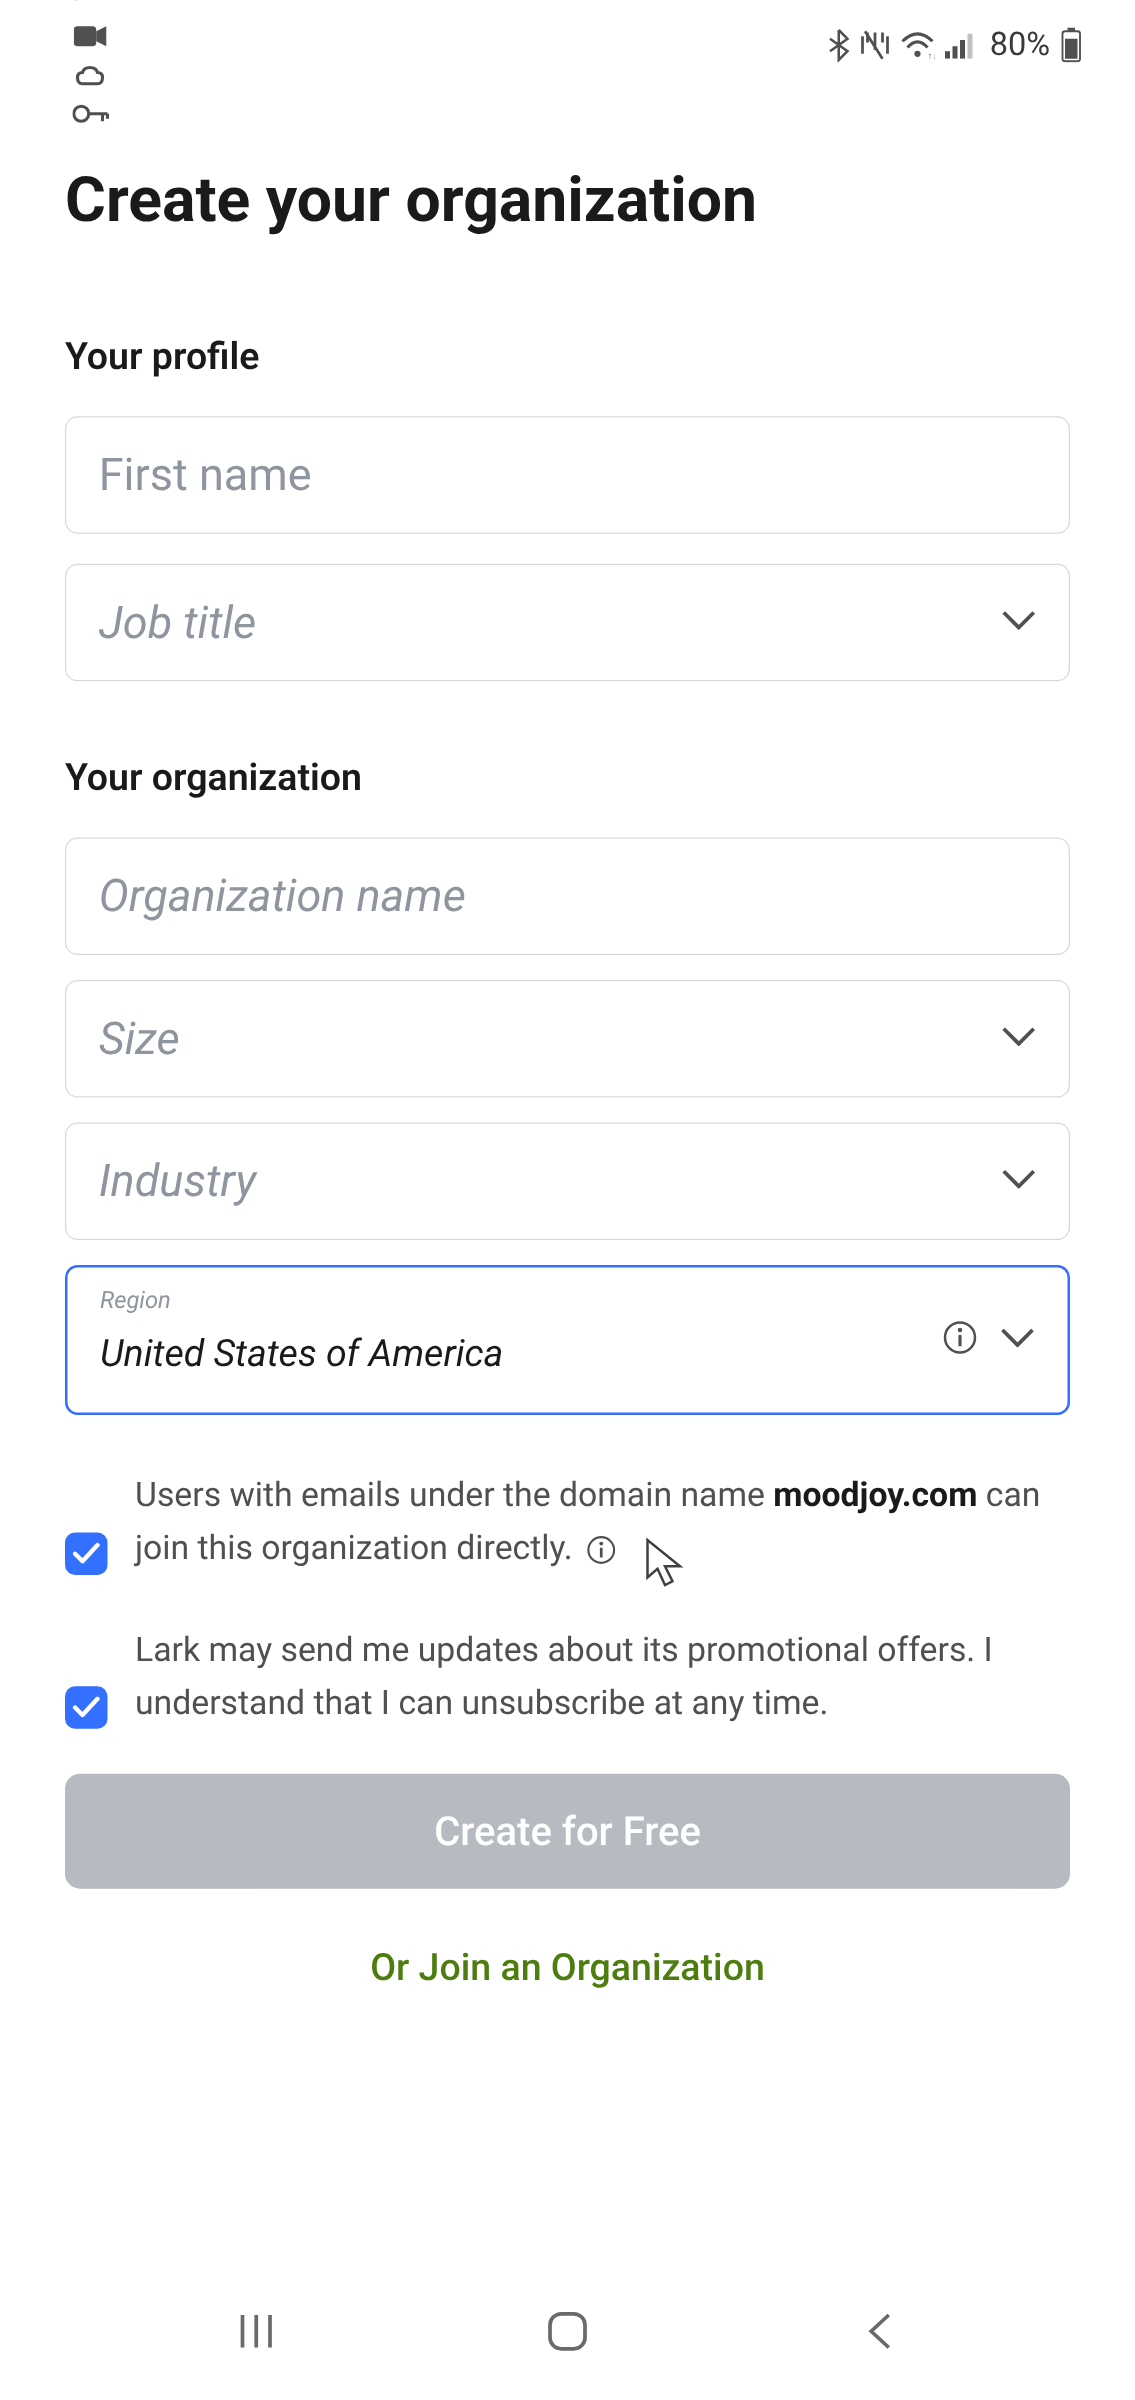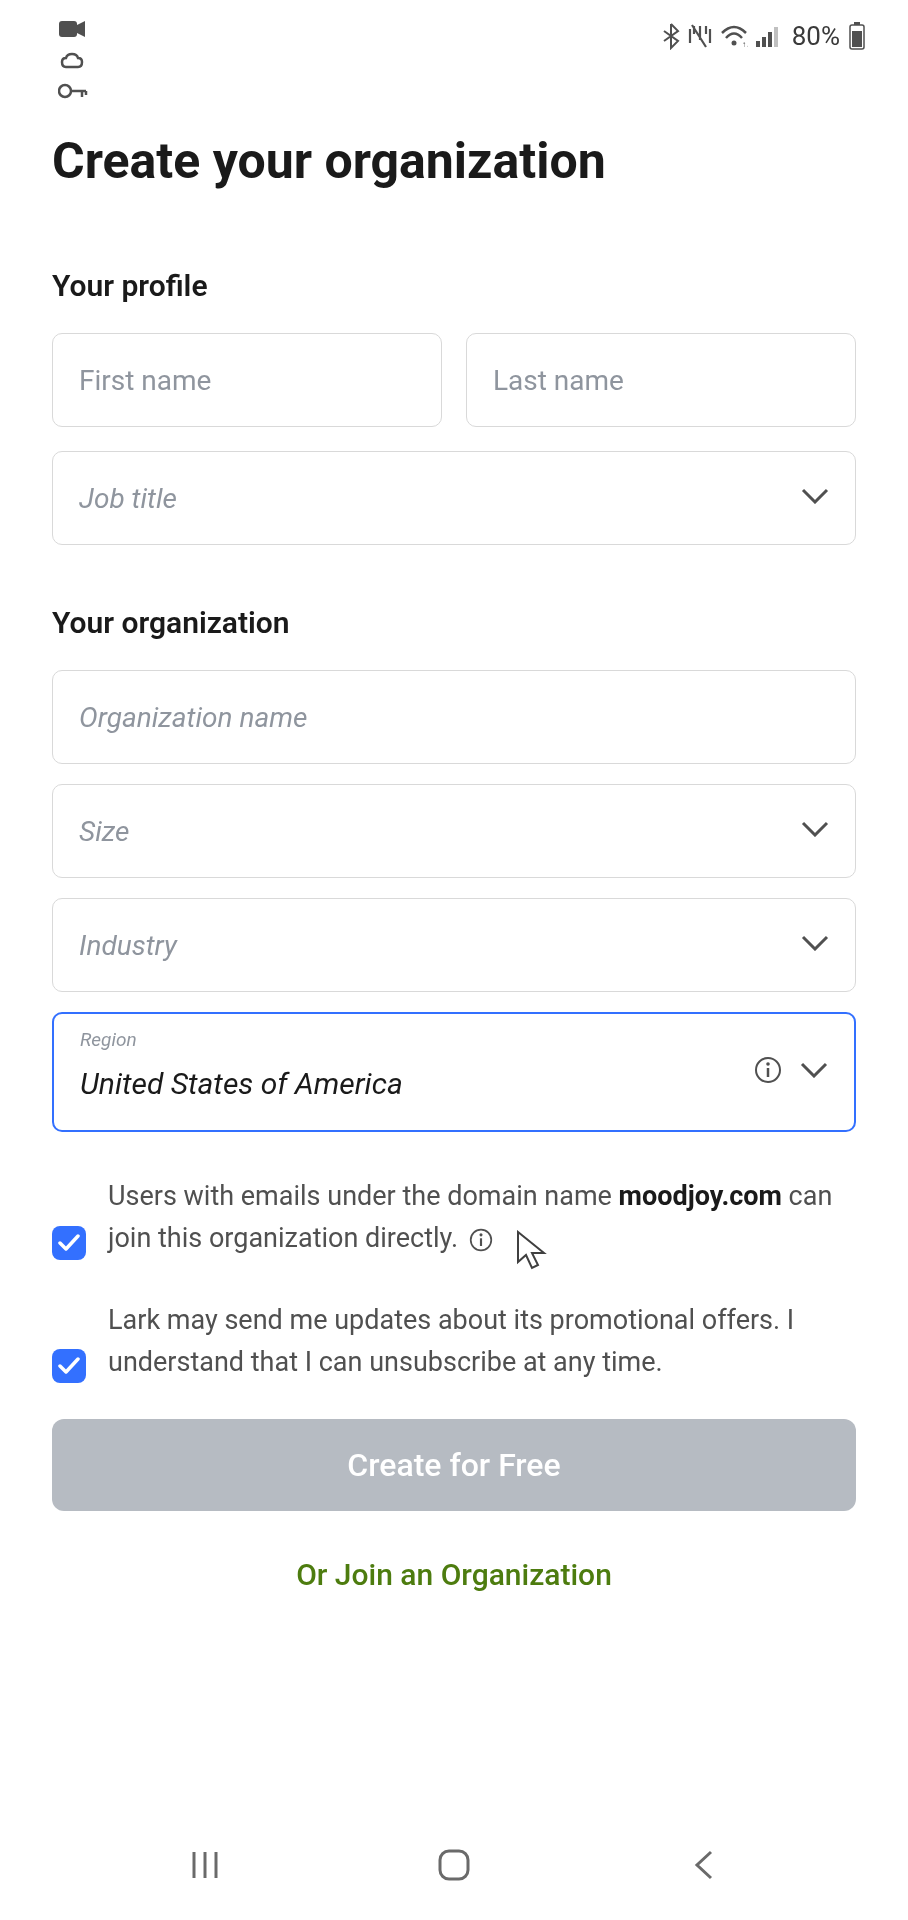--- a/index.html
+++ b/index.html
@@ -95,21 +95,21 @@
       background: #ffffff;
       position: relative;
     }
 
     .input-box.full {
       width: 100%;
       font-style: italic;
     }
 
     .input-box .placeholder {
-      font-size: 28px;
+      font-size: 36px;
       color: #8f959e;
     }
 
     .input-box .chevron {
       position: absolute;
       right: 26px;
       top: 50%;
       transform: translateY(-50%);
     }
 
@@ -301,23 +301,20 @@
 </div>
 
 <div class="content">
   <h1 class="page-title">Create your organization</h1>
 
   <h2 class="section-heading">Your profile</h2>
 
   <div class="row">
     <div class="input-box">
       <span class="placeholder">First name</span>
-    </div>
-    <div class="input-box">
-      <span class="placeholder">Last name</span>
     </div>
   </div>
 
   <div class="input-box full">
     <span class="placeholder">Job title</span>
     <span class="chevron">
       <svg width="28" height="16" viewBox="0 0 28 16">
           <path d="M2 2 L14 14 L26 2" fill="none" stroke="#505050" stroke-width="3"></path>
         </svg>
     </span>

